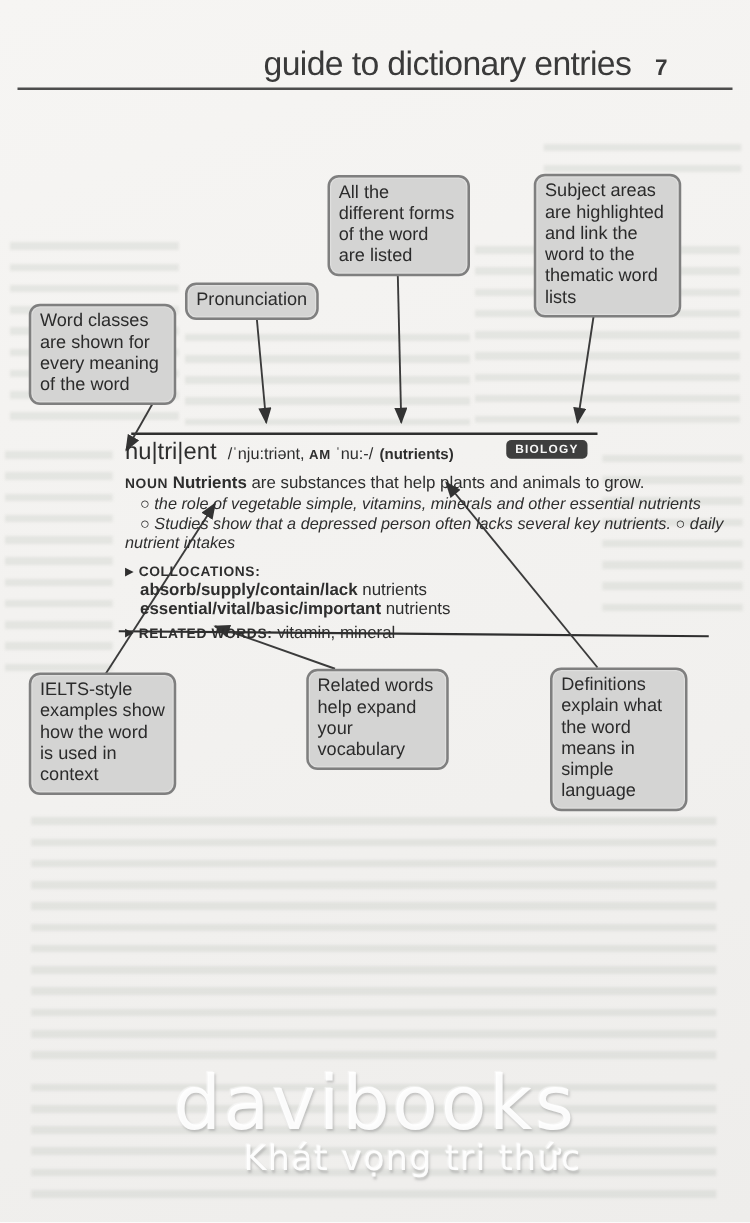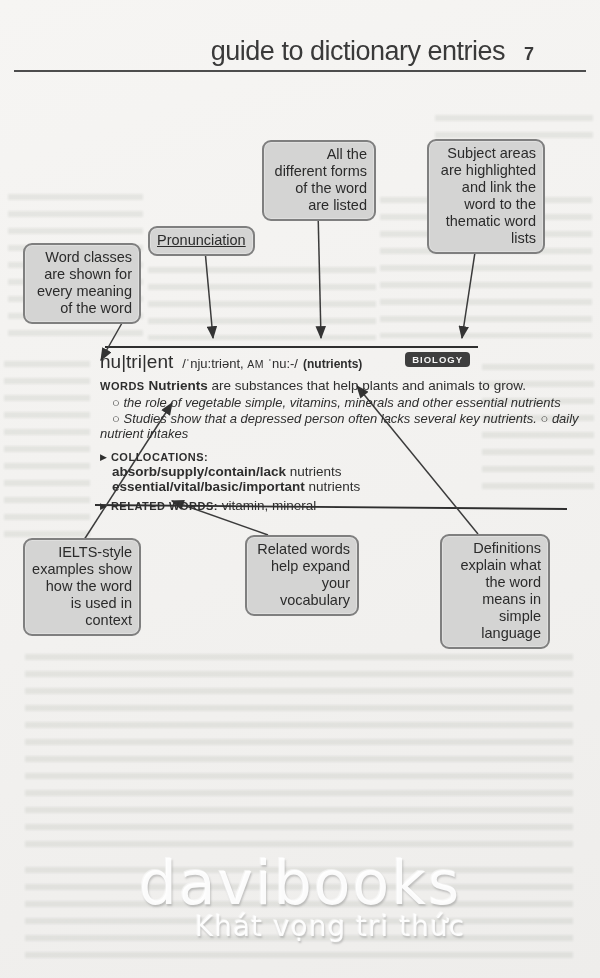--- a/index.html
+++ b/index.html
@@ -39,29 +39,28 @@
   
   .callout{
     position:absolute;z-index:4;
     background:#d4d4d3;
     border:2px solid #7f7f7f;
     border-radius:9px;
     padding:4px 7px 5px 7px;
     font-size:14.5px;line-height:17px;
     color:#2b2b2b;
     box-shadow:0 0 0 1px rgba(255,255,255,0.25) inset;
-    text-align:right;
   }
   
   .entry{position:absolute;left:100px;top:351px;width:386px;z-index:3;font-size:13.5px;}
   .entry .line{white-space:nowrap;}
   .headline{position:relative;height:22px;}
   .headword{font-size:19px;font-weight:normal;letter-spacing:0;}
   .pron{font-size:13px;margin-left:9px;}
-  .pron-am{font-size:10.5px;letter-spacing:0.5px;}
+  .pron-am{font-size:10.5px;letter-spacing:0.5px;font-weight:bold;}
   .inflect{font-size:12px;font-weight:bold;margin-left:5px;margin-top:12px;}
   .badge{
     position:absolute;right:16px;top:1px;
     background:#3e3e3e;color:#f6f6f6;
     font-size:9.5px;font-weight:bold;letter-spacing:1px;
     padding:2px 7px 2px 7px;border-radius:4px;
   }
   .def-line{margin-top:5px;}
   .pos{font-size:11px;font-weight:bold;letter-spacing:0.5px;}
   .def-lead{font-weight:bold;}
@@ -110,34 +109,34 @@
     <line x1="205" y1="250" x2="213" y2="338" stroke="#3b3b3b" stroke-width="1.5" marker-end="url(#arw)"></line>
     <line x1="318" y1="210" x2="321" y2="338" stroke="#3b3b3b" stroke-width="1.5" marker-end="url(#arw)"></line>
     <line x1="477" y1="239" x2="462" y2="338" stroke="#3b3b3b" stroke-width="1.5" marker-end="url(#arw)"></line>
     <line x1="126" y1="316" x2="101" y2="360" stroke="#3b3b3b" stroke-width="1.5" marker-end="url(#arw)"></line>
     <line x1="82" y1="543" x2="172" y2="403" stroke="#3b3b3b" stroke-width="1.5" marker-end="url(#arw)"></line>
     <line x1="268" y1="535" x2="172" y2="501" stroke="#3b3b3b" stroke-width="1.5" marker-end="url(#arw)"></line>
     <line x1="478" y1="534" x2="357" y2="386" stroke="#3b3b3b" stroke-width="1.5" marker-end="url(#arw)"></line>
   </svg>
 
   <div class="callout" style="left:23px;top:243px;width:100px;">Word classes are shown for every meaning of the word</div>
-  <div class="callout" style="left:148px;top:226px;text-decoration:underline;">Pronunciation</div>
+  <div class="callout" style="left:148px;top:226px;">Pronunciation</div>
   <div class="callout" style="left:262px;top:140px;width:96px;">All the different forms of the word are listed</div>
   <div class="callout" style="left:427px;top:139px;width:100px;">Subject areas are highlighted and link the word to the thematic word lists</div>
   <div class="callout" style="left:23px;top:538px;width:100px;">IELTS-style examples show how the word is used in context</div>
   <div class="callout" style="left:245px;top:535px;width:96px;">Related words help expand your vocabulary</div>
   <div class="callout" style="left:440px;top:534px;width:92px;">Definitions explain what the word means in simple language</div>
 
   <div class="entry">
     <div class="headline line">
       <span class="headword">nu|tri|ent</span><span class="pron"><span>/ˈnju:triənt, </span><span class="pron-am">AM</span><span> ˈnu:-/</span></span><span class="inflect">(nutrients)</span>
       <span class="badge">BIOLOGY</span>
     </div>
     <div class="def-line line">
-      <span class="pos">WORDS</span>
+      <span class="pos">NOUN</span>
       <span class="def-lead">Nutrients</span><span> are substances that help plants and animals to grow.</span>
     </div>
     <div class="examples">
       <div class="line ex-indent">○ the role of vegetable simple, vitamins, minerals and other essential nutrients</div>
       <div class="line ex-indent">○ Studies show that a depressed person often lacks several key nutrients.  ○ daily</div>
       <div class="line">nutrient intakes</div>
     </div>
     <div class="sec-label line">
       <span class="tri">▶</span><span class="smallcaps">COLLOCATIONS:</span>
     </div>

